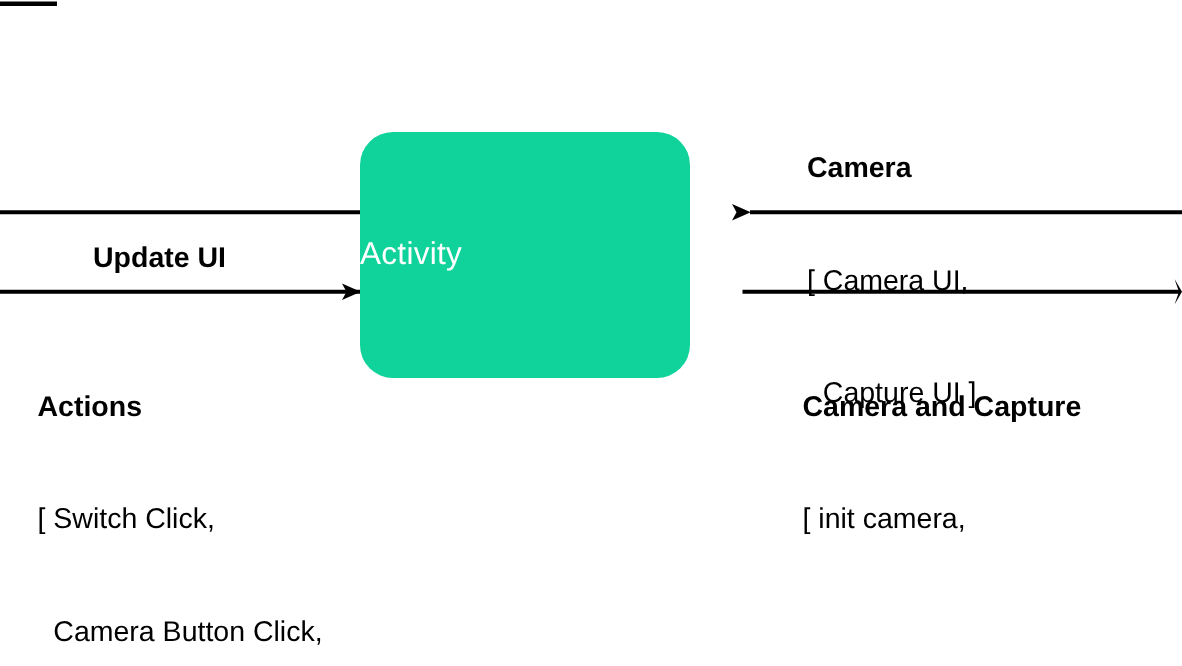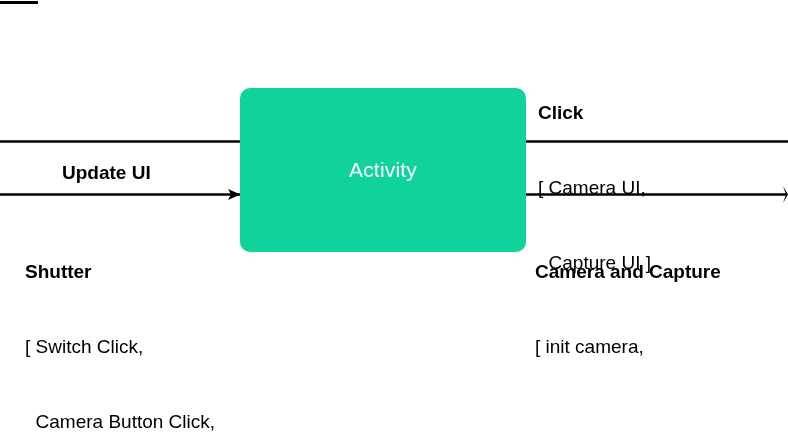--- a/index.html
+++ b/index.html
@@ -32,26 +32,26 @@
     width: 38px;
     height: 3px;
     background: #000000;
   }
 
   
   .node {
     position: absolute;
     left: 240px;
     top: 88px;
-    width: 286px;
+    width: 220px;
     height: 164px;
-    border-radius: 10px;
+    border-radius: 22px;
     display: flex;
     align-items: center;
-    justify-content: center;
+    justify-content: flex-start;
     z-index: 3;
   }
   .node-label {
     font-size: 21px;
     font-weight: 400;
     color: #ffffff;
     letter-spacing: 0.2px;
   }
 
   
@@ -129,27 +129,27 @@
 
   <div class="node" style="background:#0fd39a">
     <span class="node-label">Activity</span>
   </div>
 
   <div class="lbl" id="label-update-ui">
     <span class="hdr">Update UI</span>
   </div>
 
   <div class="lbl" id="label-state">
-    <span class="hdr">Click</span>
+    <span class="hdr">Camera</span>
     <span class="itm">[ Camera UI,</span>
     <span class="itm">  Capture UI ]</span>
   </div>
 
   <div class="lbl" id="label-actions">
-    <span class="hdr">Shutter</span>
+    <span class="hdr">Actions</span>
     <span class="itm">[ Switch Click,</span>
     <span class="itm">  Camera Button Click,</span>
     
     
     
   </div>
 
   <div class="lbl" id="label-camera-ops">
     <span class="hdr">Camera and Capture</span>
     <span class="itm">[ init camera,</span>

